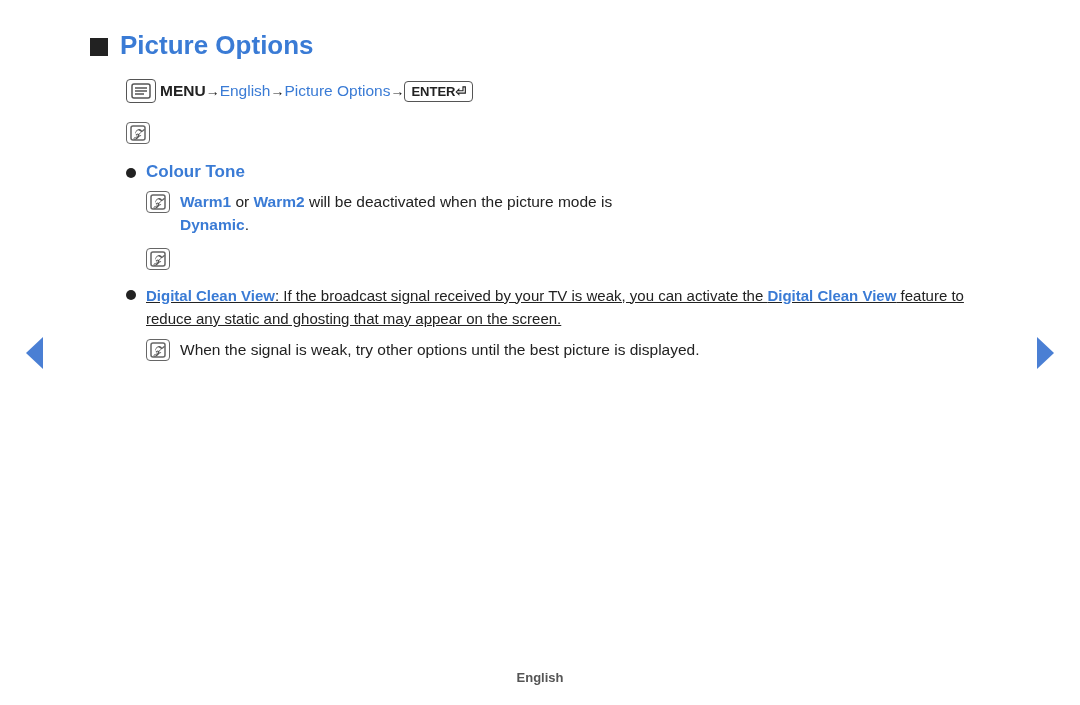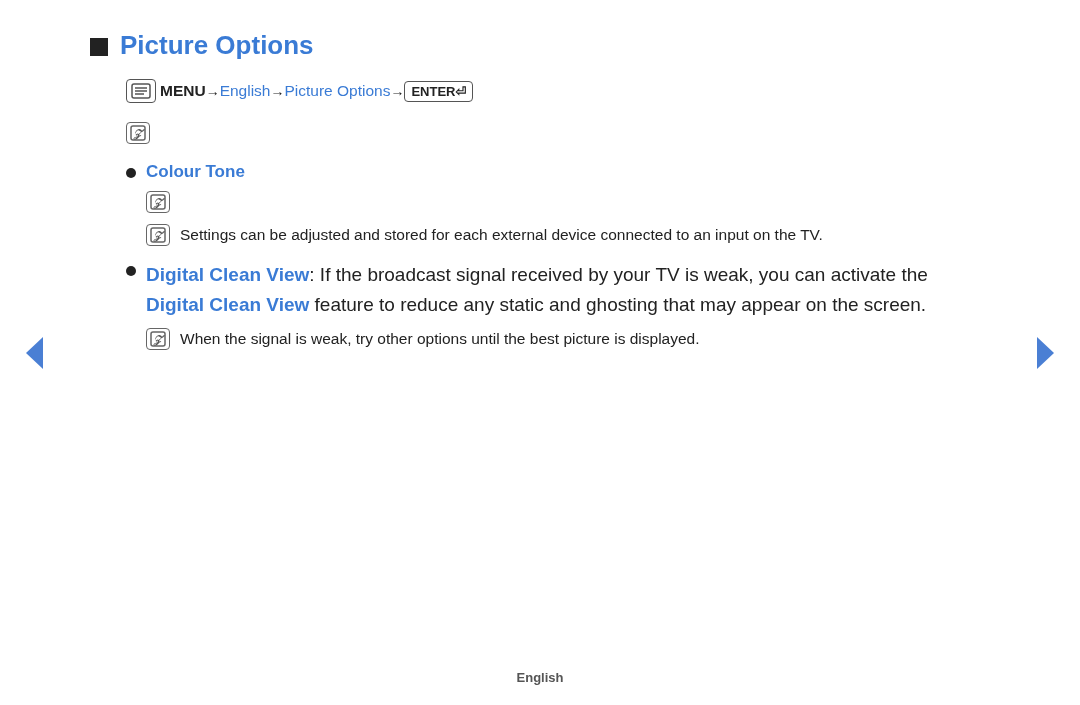--- a/index.html
+++ b/index.html
@@ -170,23 +170,24 @@
       position: absolute;
       bottom: 20px;
       left: 0;
       right: 0;
       text-align: center;
       font-size: 13px;
       color: #555;
       font-weight: bold;
     }
     .bullet-inline-text {
-      font-size: 19px;
+      font-size: 15px;
       color: #222;
       line-height: 1.55;
+      text-decoration: underline;
     }
   </style>
 </head>
 <body>
 
 <div class="page-container">
 
   <div class="section-title">
     <div class="black-square"></div>
     <span class="title-text">Picture Options</span>
@@ -228,30 +229,36 @@
     </div>
     <div class="sub-notes">
 
       <div class="sub-note-row">
         <span class="note-icon">
           <svg width="16" height="16" viewBox="0 0 16 16">
             <rect x="1" y="1" width="14" height="14" rx="2" fill="none" stroke="#666" stroke-width="1.5"></rect>
             <text x="8" y="12" text-anchor="middle" font-size="11" font-style="italic" font-weight="bold" fill="#555">𝒵</text>
           </svg>
         </span>
+        <span class="note-text">
+          <span class="blue-text">Warm1</span>
+          <span> or </span>
+          <span class="blue-text">Warm2</span>
+          <span> will be deactivated when the picture mode is </span><br>
+          <span class="blue-text">Dynamic</span><span>.</span>
+        </span>
       </div>
 
       <div class="sub-note-row">
         <span class="note-icon">
           <svg width="16" height="16" viewBox="0 0 16 16">
             <rect x="1" y="1" width="14" height="14" rx="2" fill="none" stroke="#666" stroke-width="1.5"></rect>
             <text x="8" y="12" text-anchor="middle" font-size="11" font-style="italic" font-weight="bold" fill="#555">𝒵</text>
           </svg>
         </span>
-        <span class="note-text">Settings can be adjusted and stored for each external device connected to an input on the TV.</span>
       </div>
     </div>
   </div>
 
   <div class="bullet-section">
     <div class="bullet-row">
       <span class="bullet-dot"></span>
       <span class="bullet-inline-text">
         <span class="blue-text">Digital Clean View</span><span>: If the broadcast signal received by your TV is weak, you can activate the </span><span class="blue-text">Digital Clean View</span><span> feature to reduce any static and ghosting that may appear on the screen.</span>
       </span>

